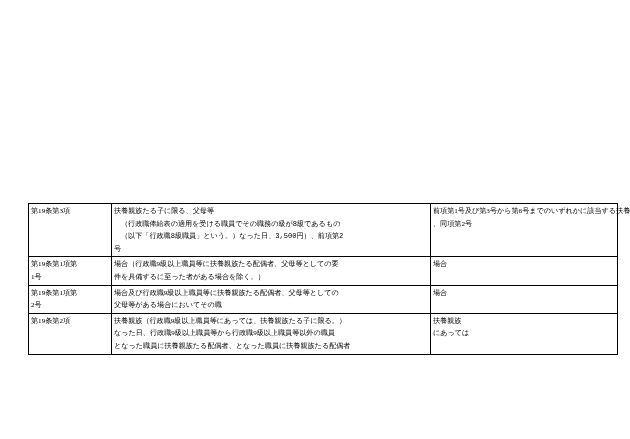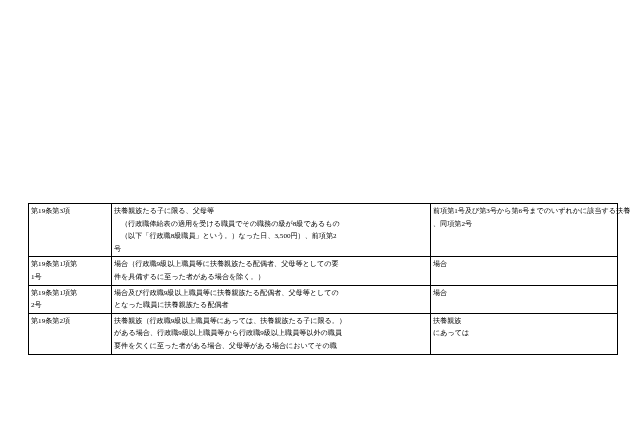--- a/index.html
+++ b/index.html
@@ -38,21 +38,21 @@
     line-height: 12.6px;
     font-family: "Liberation Serif", "DejaVu Serif", serif;
   }
   .col-a { width: 78px; }
   .col-b { width: 314px; }
   .col-c { width: 182px; }
   .cell-line {
     display: block;
     white-space: nowrap;
   }
-  .indent1 { padding-left: 7px; }
+  .indent1 { padding-left: 7px; font-family: Liberation Mono, monospace; }
 </style>
 </head>
 <body>
 
 <div class="page">
 
   <table class="doc-table">
     <tbody>
 
       <tr>
@@ -86,35 +86,35 @@
         </td>
       </tr>
 
       <tr>
         <td class="col-a">
           <span class="cell-line">第19条第1項第</span>
           <span class="cell-line">2号</span>
         </td>
         <td class="col-b">
           <span class="cell-line">場合及び行政職9級以上職員等に扶養親族たる配偶者、父母等としての</span>
-          <span class="cell-line">となった職員に扶養親族たる配偶者</span>
+          <span class="cell-line">父母等がある場合においてその職</span>
         </td>
         <td class="col-c">
           <span class="cell-line">場合</span>
         </td>
       </tr>
 
       <tr>
         <td class="col-a">
           <span class="cell-line">第19条第2項</span>
         </td>
         <td class="col-b">
           <span class="cell-line">扶養親族（行政職9級以上職員等にあっては、扶養親族たる子に限る。）</span>
-          <span class="cell-line">がある場合、行政職9級以上職員等から行政職9級以上職員等以外の職員</span>
-          <span class="cell-line">要件を欠くに至った者がある場合、父母等がある場合においてその職</span>
+          <span class="cell-line">なった日、行政職9級以上職員等から行政職9級以上職員等以外の職員</span>
+          <span class="cell-line">となった職員に扶養親族たる配偶者、となった職員に扶養親族たる配偶者</span>
         </td>
         <td class="col-c">
           <span class="cell-line">扶養親族</span>
           <span class="cell-line">にあっては</span>
         </td>
       </tr>
 
     </tbody>
   </table>
 

